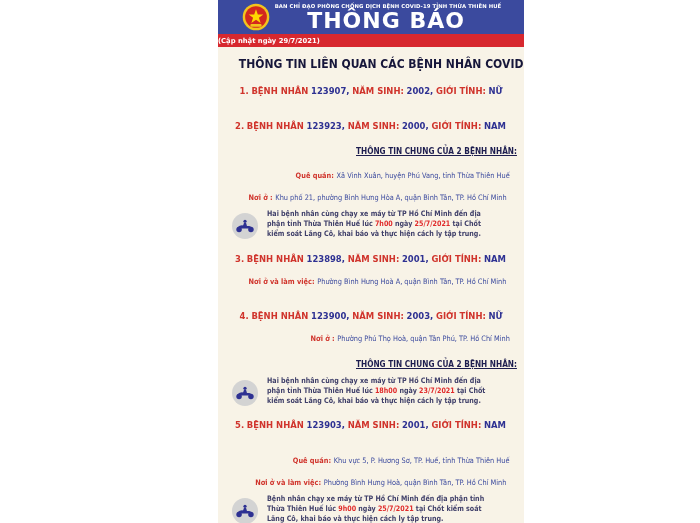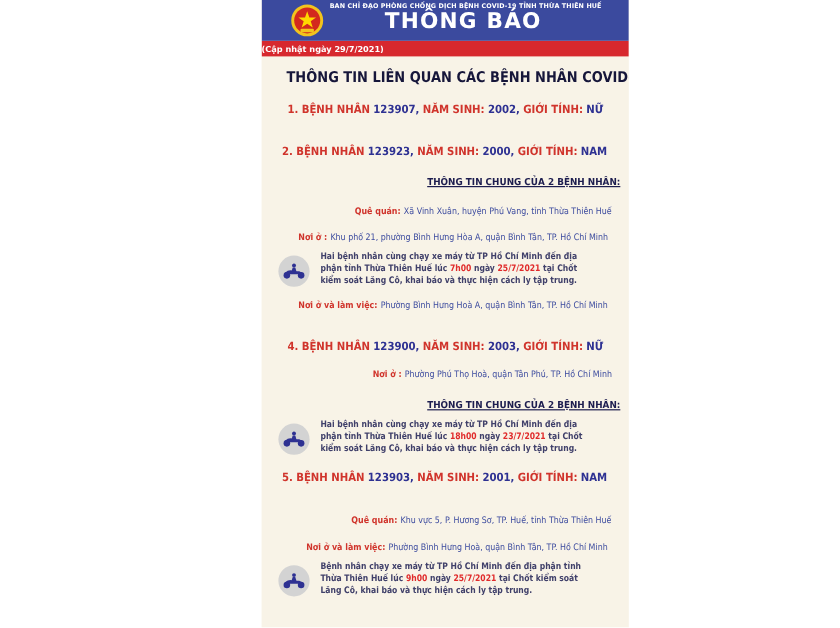--- a/index.html
+++ b/index.html
@@ -6,21 +6,21 @@
   html,body { width:700px; height:523px; background:#ffffff; overflow:hidden; }
   body { font-family:"DejaVu Sans","Liberation Sans",sans-serif; }
   .page { position:relative; width:700px; height:523px; background:#ffffff; }
   .poster { position:absolute; left:218px; top:0; width:306px; height:523px;
             background:#f8f3e7; overflow:hidden; }
 
   
   .band-blue { background:#3b4a9e; height:34px; position:relative; padding-top:3px; }
   .org-line { color:#ffffff; font-size:5.3px; font-weight:bold; text-align:center;
               letter-spacing:.1px; padding-left:34px; }
-  .big-title { color:#ffffff; font-size:18px; font-weight:bold; text-align:center;
+  .big-title { color:#ffffff; font-size:22px; font-weight:bold; text-align:center;
                letter-spacing:1px; line-height:1.05; padding-left:30px; }
   .emblem { position:absolute; left:24px; top:3px; width:28px; height:28px; }
   .band-red { background:#d7282e; height:13px; display:flex; align-items:center; }
   .band-red span { color:#ffffff; font-size:6.8px; font-weight:bold; }
 
   .main-title { margin-top:6px; text-align:center; }
   .main-title .squeeze { font-size:12.3px; font-weight:bold; color:#16163a; transform:scaleX(.88); }
 
   .squeeze { display:inline-block; white-space:nowrap; transform-origin:center; }
 
@@ -104,20 +104,25 @@
           <path d="M4 13 Q10 8 15 11 L23 11 Q27 12 28 15 L4 15 Z"></path>
           <circle cx="16" cy="3.4" r="2.6"></circle>
           <path d="M14.3 6 L12.3 12 L19.5 12 L17.7 6 Z"></path>
         </svg>
       </div>
       <div class="tr-text">
         <span>Hai bệnh nhân cùng chạy xe máy từ TP Hồ Chí Minh đến địa phận tỉnh Thừa Thiên Huế lúc </span><span class="hl">7h00</span><span> ngày </span><span class="hl">25/7/2021</span><span> tại Chốt kiểm soát Lăng Cô, khai báo và thực hiện cách ly tập trung.</span>
       </div>
     </div>
 
+    <div class="p-row mt8">
+      <span class="squeeze">
+        <span class="p-red">3.</span><span class="gap"></span><span class="p-red">BỆNH NHÂN</span><span class="gap"></span><span class="p-navy">123898,</span><span class="gap"></span><span class="p-red">NĂM SINH:</span><span class="gap"></span><span class="p-navy">2001,</span><span class="gap"></span><span class="p-red">GIỚI TÍNH:</span><span class="gap"></span><span class="p-navy">NAM</span>
+      </span>
+    </div>
     <div class="detail mt3">
       <span class="squeeze"><span class="lbl">Nơi ở và làm việc:</span><span class="val">Phường Bình Hưng Hoà A, quận Bình Tân, TP. Hồ Chí Minh</span></span>
     </div>
     <div class="p-row mt4">
       <span class="squeeze">
         <span class="p-red">4.</span><span class="gap"></span><span class="p-red">BỆNH NHÂN</span><span class="gap"></span><span class="p-navy">123900,</span><span class="gap"></span><span class="p-red">NĂM SINH:</span><span class="gap"></span><span class="p-navy">2003,</span><span class="gap"></span><span class="p-red">GIỚI TÍNH:</span><span class="gap"></span><span class="p-navy">NỮ</span>
       </span>
     </div>
     <div class="detail mt3">
       <span class="squeeze"><span class="lbl">Nơi ở :</span><span class="val">Phường Phú Thọ Hoà, quận Tân Phú, TP. Hồ Chí Minh</span></span>

